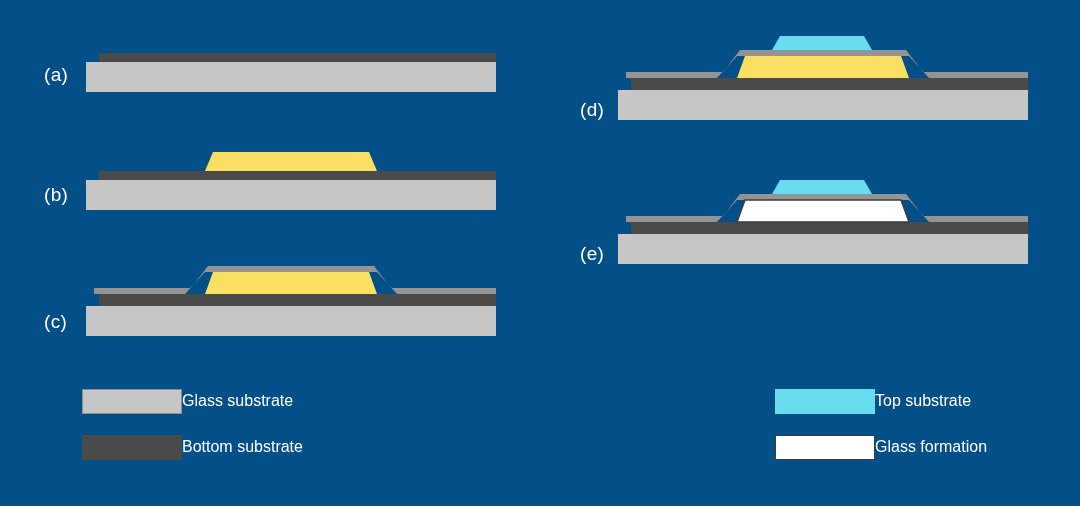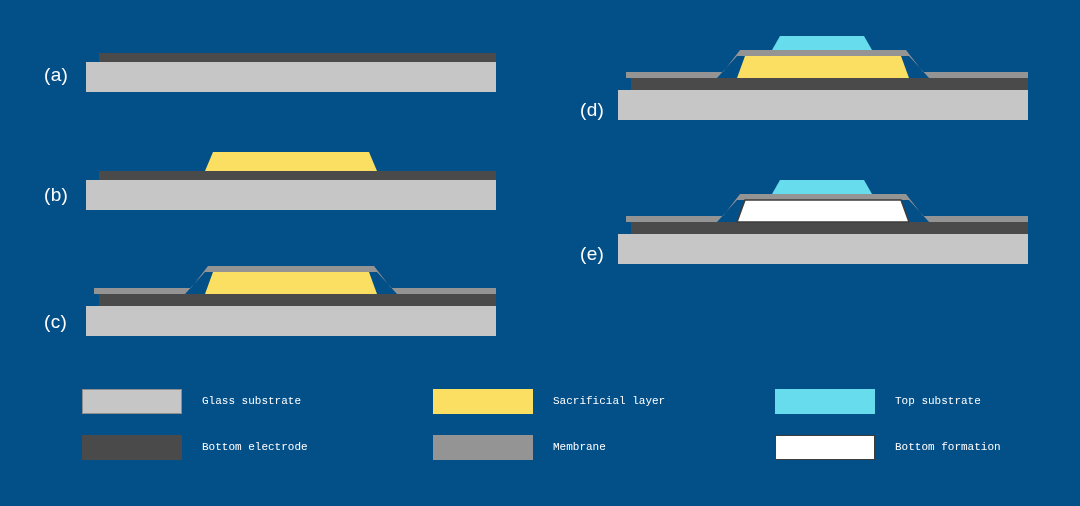--- a/index.html
+++ b/index.html
@@ -61,23 +61,22 @@
     height: 46px;
   }
   .legend-swatch {
     width: 100px;
     height: 25px;
     flex: 0 0 auto;
     box-sizing: border-box;
   }
   .legend-text {
     color: #ffffff;
-    font-size: 11px;
-    font-family: Liberation Mono, monospace;
-    margin-left: 20px;
+    font-size: 16px;
+    font-family: Liberation Sans, sans-serif;
     white-space: nowrap;
     line-height: 1;
   }
 </style>
 </head>
 <body>
 
 <div id="figure-root">
   <div class="panels-layer" id="panels-layer">
       <div class="panel" style="left: 80px; top: 40px; width: 430px; height: 60px;">
@@ -126,37 +125,27 @@
       <div class="panel-label" style="left: 580px; top: 244px;">(e)</div>
     </div>
   <div class="legend" id="legend">
       <div class="legend-col" style="left: 82px;">
         <div class="legend-row">
           <span class="legend-swatch" style="background: rgb(198, 198, 198); border: 1px solid rgb(141, 141, 141);"></span>
           <span class="legend-text">Glass substrate</span>
         </div>
         <div class="legend-row">
           <span class="legend-swatch" style="background: rgb(74, 74, 74); border: none;"></span>
-          <span class="legend-text">Bottom electrode</span>
-        </div>
-      </div>
-      <div class="legend-col" style="left: 433px;">
-        <div class="legend-row">
-          <span class="legend-swatch" style="background: rgb(251, 223, 98); border: none;"></span>
-          <span class="legend-text">Sacrificial layer</span>
-        </div>
-        <div class="legend-row">
-          <span class="legend-swatch" style="background: rgb(148, 148, 148); border: none;"></span>
-          <span class="legend-text">Membrane</span>
+          <span class="legend-text">Bottom substrate</span>
         </div>
       </div>
       <div class="legend-col" style="left: 775px;">
         <div class="legend-row">
           <span class="legend-swatch" style="background: rgb(103, 220, 236); border: none;"></span>
           <span class="legend-text">Top substrate</span>
         </div>
         <div class="legend-row">
           <span class="legend-swatch" style="background: rgb(255, 255, 255); border: 1px solid rgb(61, 61, 61);"></span>
-          <span class="legend-text">Bottom formation</span>
+          <span class="legend-text">Glass formation</span>
         </div>
       </div>
     </div>
 </div>
 
 </body></html>

